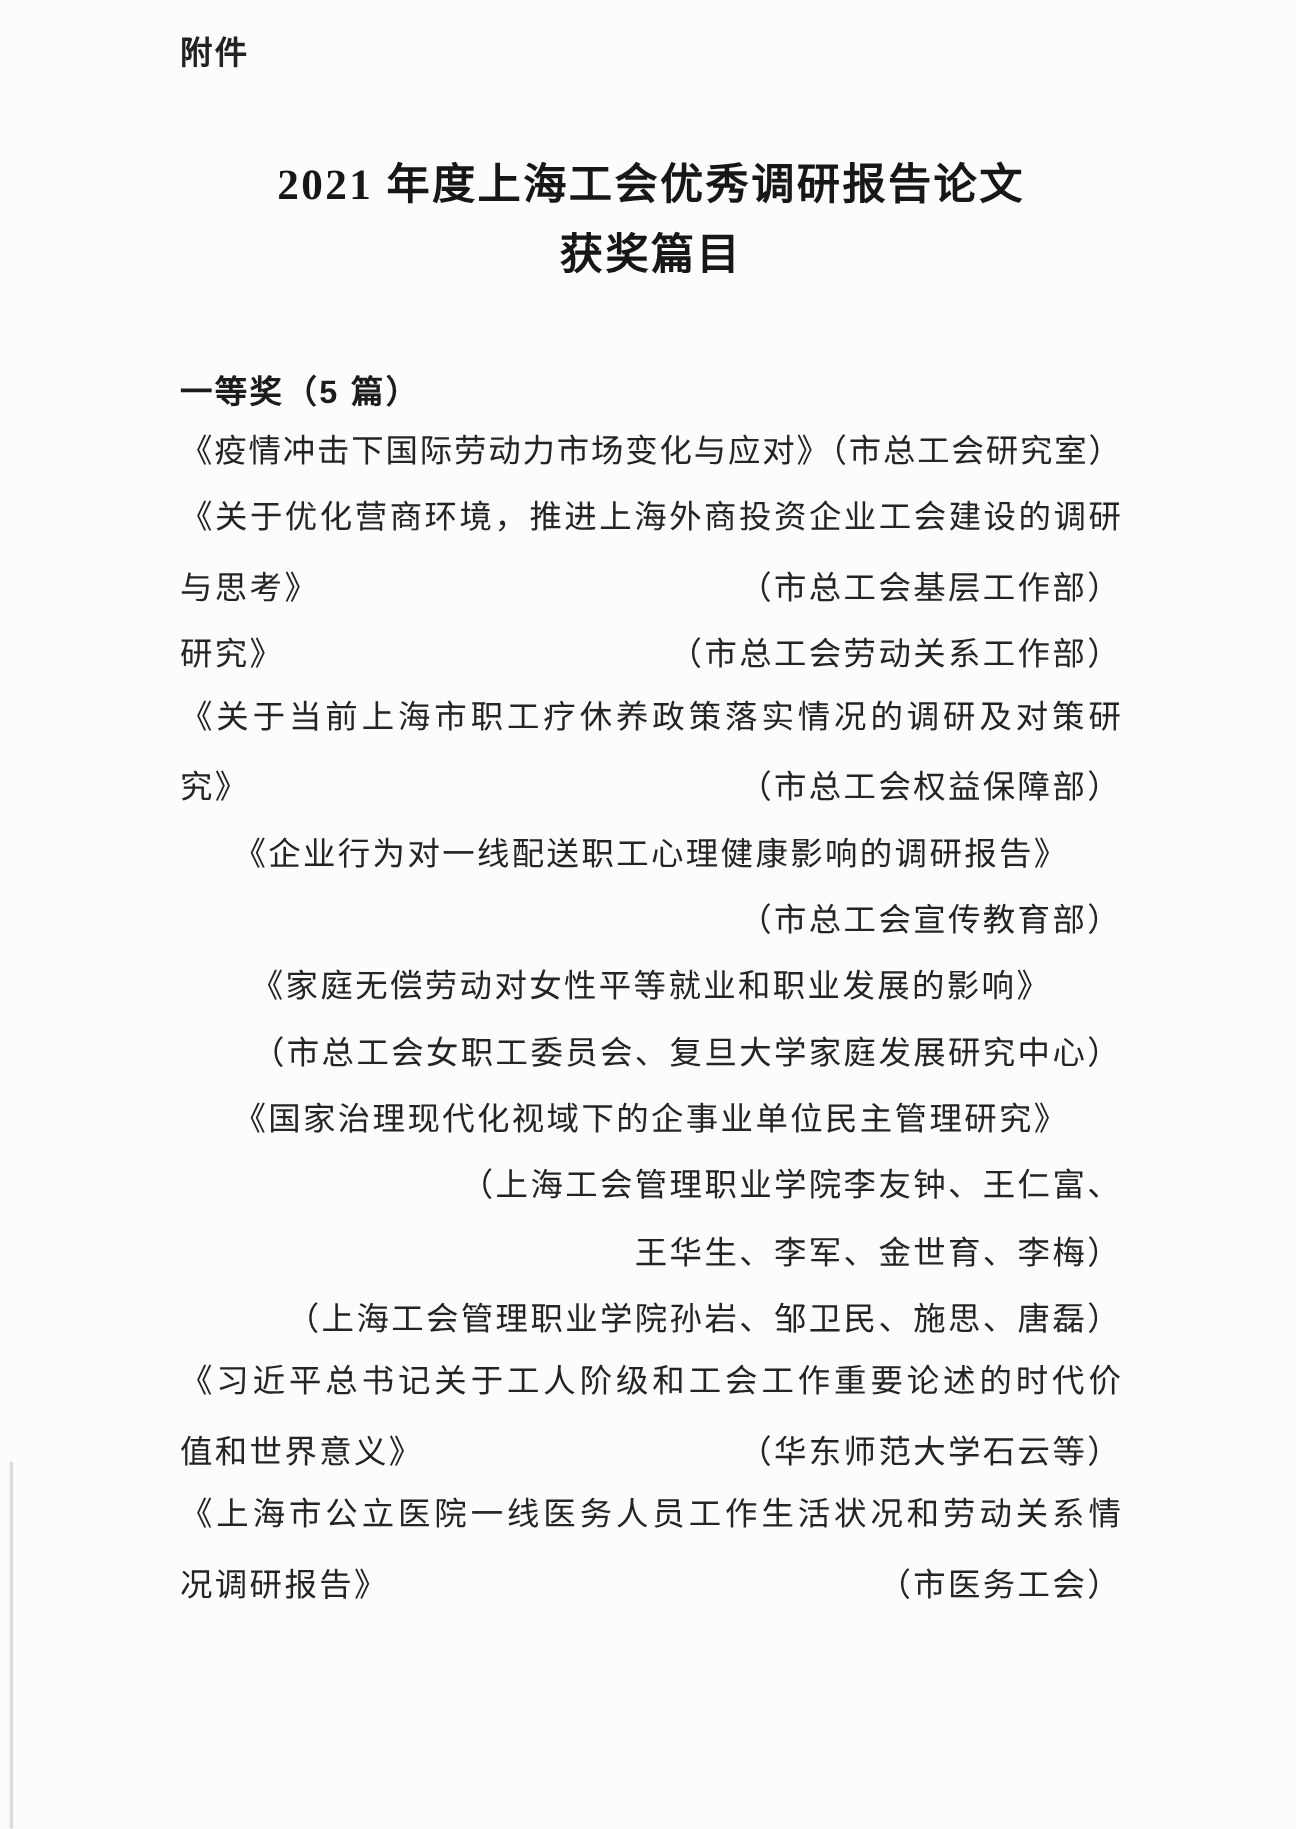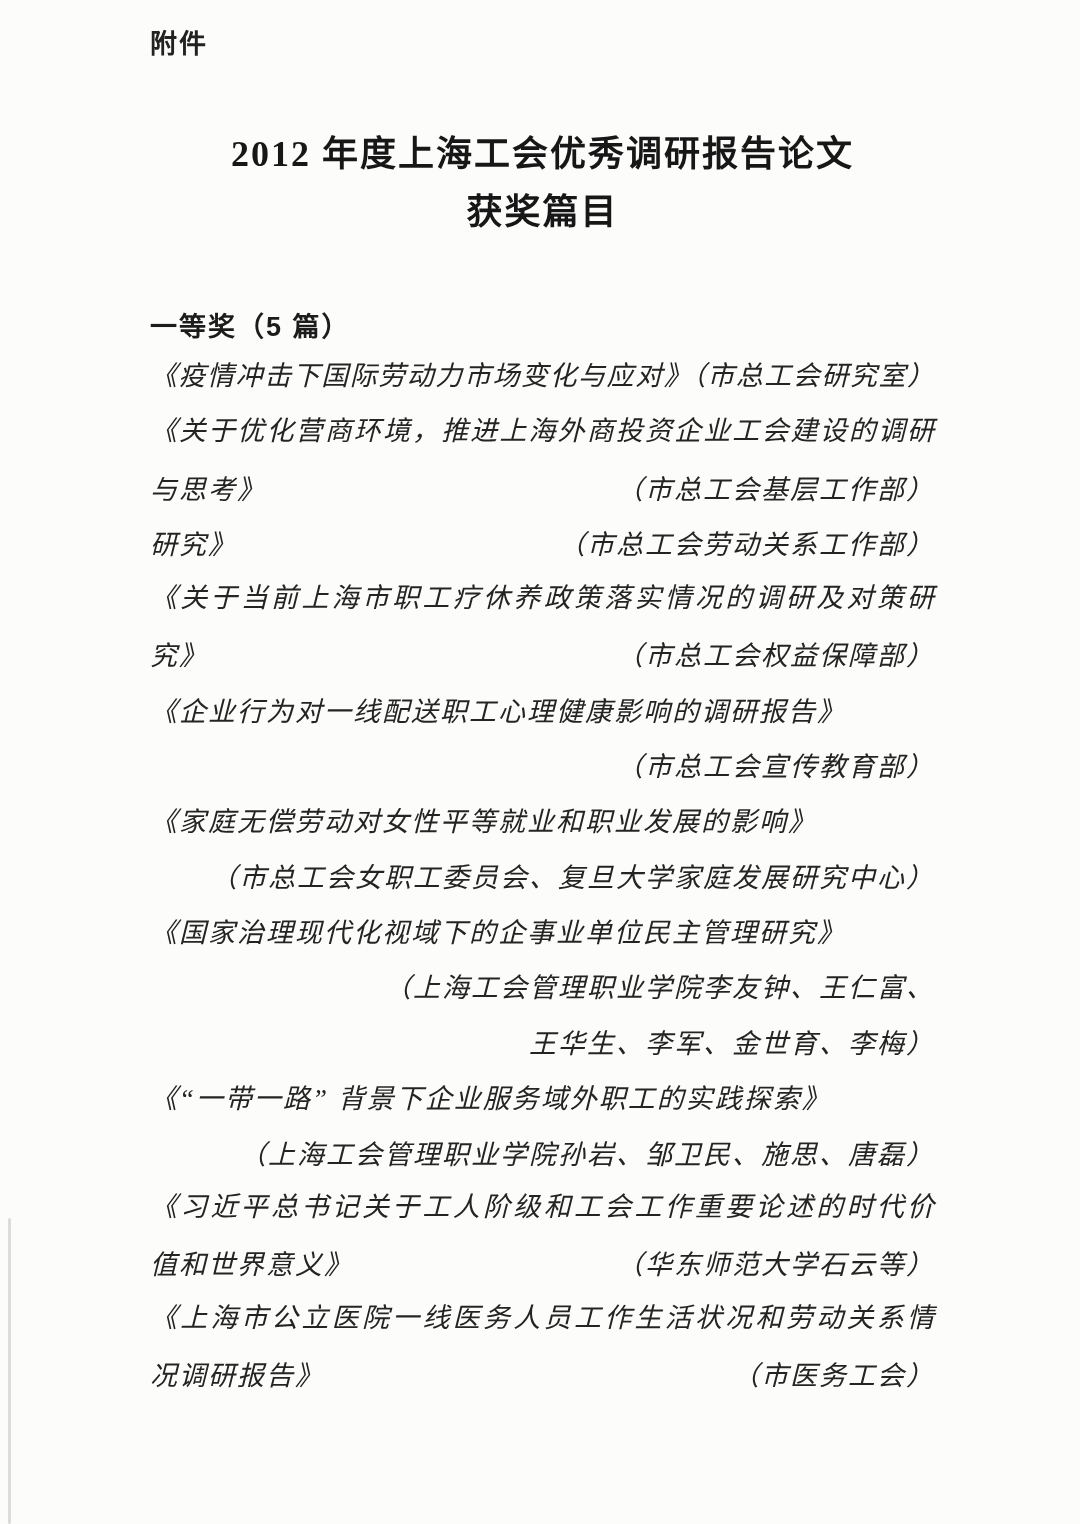--- a/index.html
+++ b/index.html
@@ -45,40 +45,39 @@
     display: flex;
     align-items: center;
     font-family: "Liberation Sans", "DejaVu Sans", sans-serif;
     font-weight: 700;
     font-size: 27px;
     letter-spacing: 2px;
     color: #1c1c1c;
   }
   .lines {
     margin-top: 0;
-    font-style: italic;
   }
   .line {
     height: 55.4px;
     display: flex;
     align-items: center;
     font-size: 27px;
     letter-spacing: 2px;
     color: #242424;
     white-space: nowrap;
   }
   .line.fill {
     display: block;
     line-height: 55.4px;
     text-align: justify;
     text-align-last: justify;
     letter-spacing: 1px;
   }
   .line.left {
-    justify-content: flex-start;
+    justify-content: center;
   }
   .line.right {
     justify-content: flex-end;
   }
   .line.split {
     justify-content: space-between;
   }
   .scan-artifact {
     position: absolute;
     left: 8px;
@@ -90,21 +89,21 @@
   }
 </style>
 </head>
 <body>
 
 <div class="page">
 
   <div class="attachment">附件</div>
 
   <div class="title">
-    <div>2012 年度上海工会优秀调研报告论文</div>
+    <div>2021 年度上海工会优秀调研报告论文</div>
     <div>获奖篇目</div>
   </div>
 
   <div class="section-heading">一等奖（5 篇）</div>
 
   <div class="lines">
 
     <div class="line fill"><span>《疫情冲击下国际劳动力市场变化与应对》（市总工会研究室）</span></div>
 
     <div class="line fill"><span>《关于优化营商环境，推进上海外商投资企业工会建设的调研</span></div>
@@ -148,23 +147,20 @@
       </div>
 
     <div class="line right">
         <span>（上海工会管理职业学院李友钟、王仁富、</span>
       </div>
 
     <div class="line right">
         <span>王华生、李军、金世育、李梅）</span>
       </div>
 
-    <div class="line left">
-        <span>《“一带一路” 背景下企业服务域外职工的实践探索》</span>
-      </div>
 
     <div class="line right">
         <span>（上海工会管理职业学院孙岩、邹卫民、施思、唐磊）</span>
       </div>
 
     <div class="line fill"><span>《习近平总书记关于工人阶级和工会工作重要论述的时代价</span></div>
 
     <div class="line split">
       <span>值和世界意义》</span>
       <span>（华东师范大学石云等）</span>

